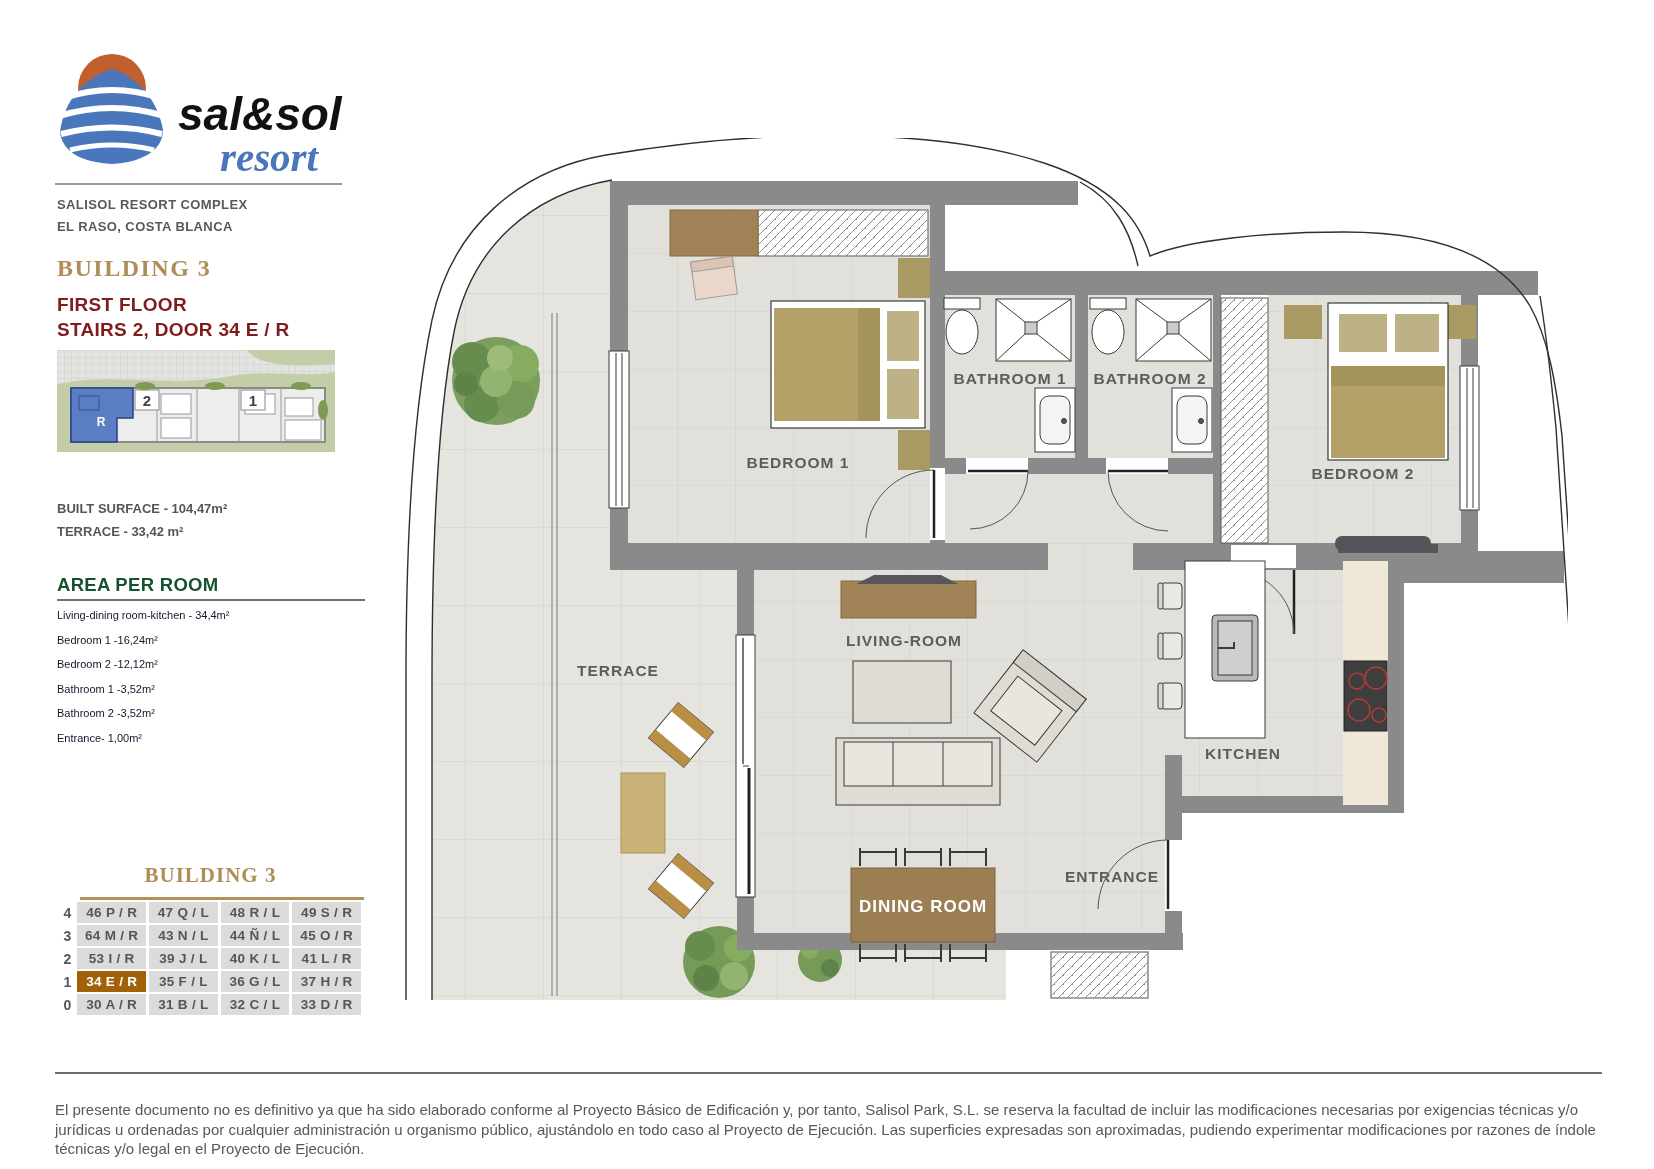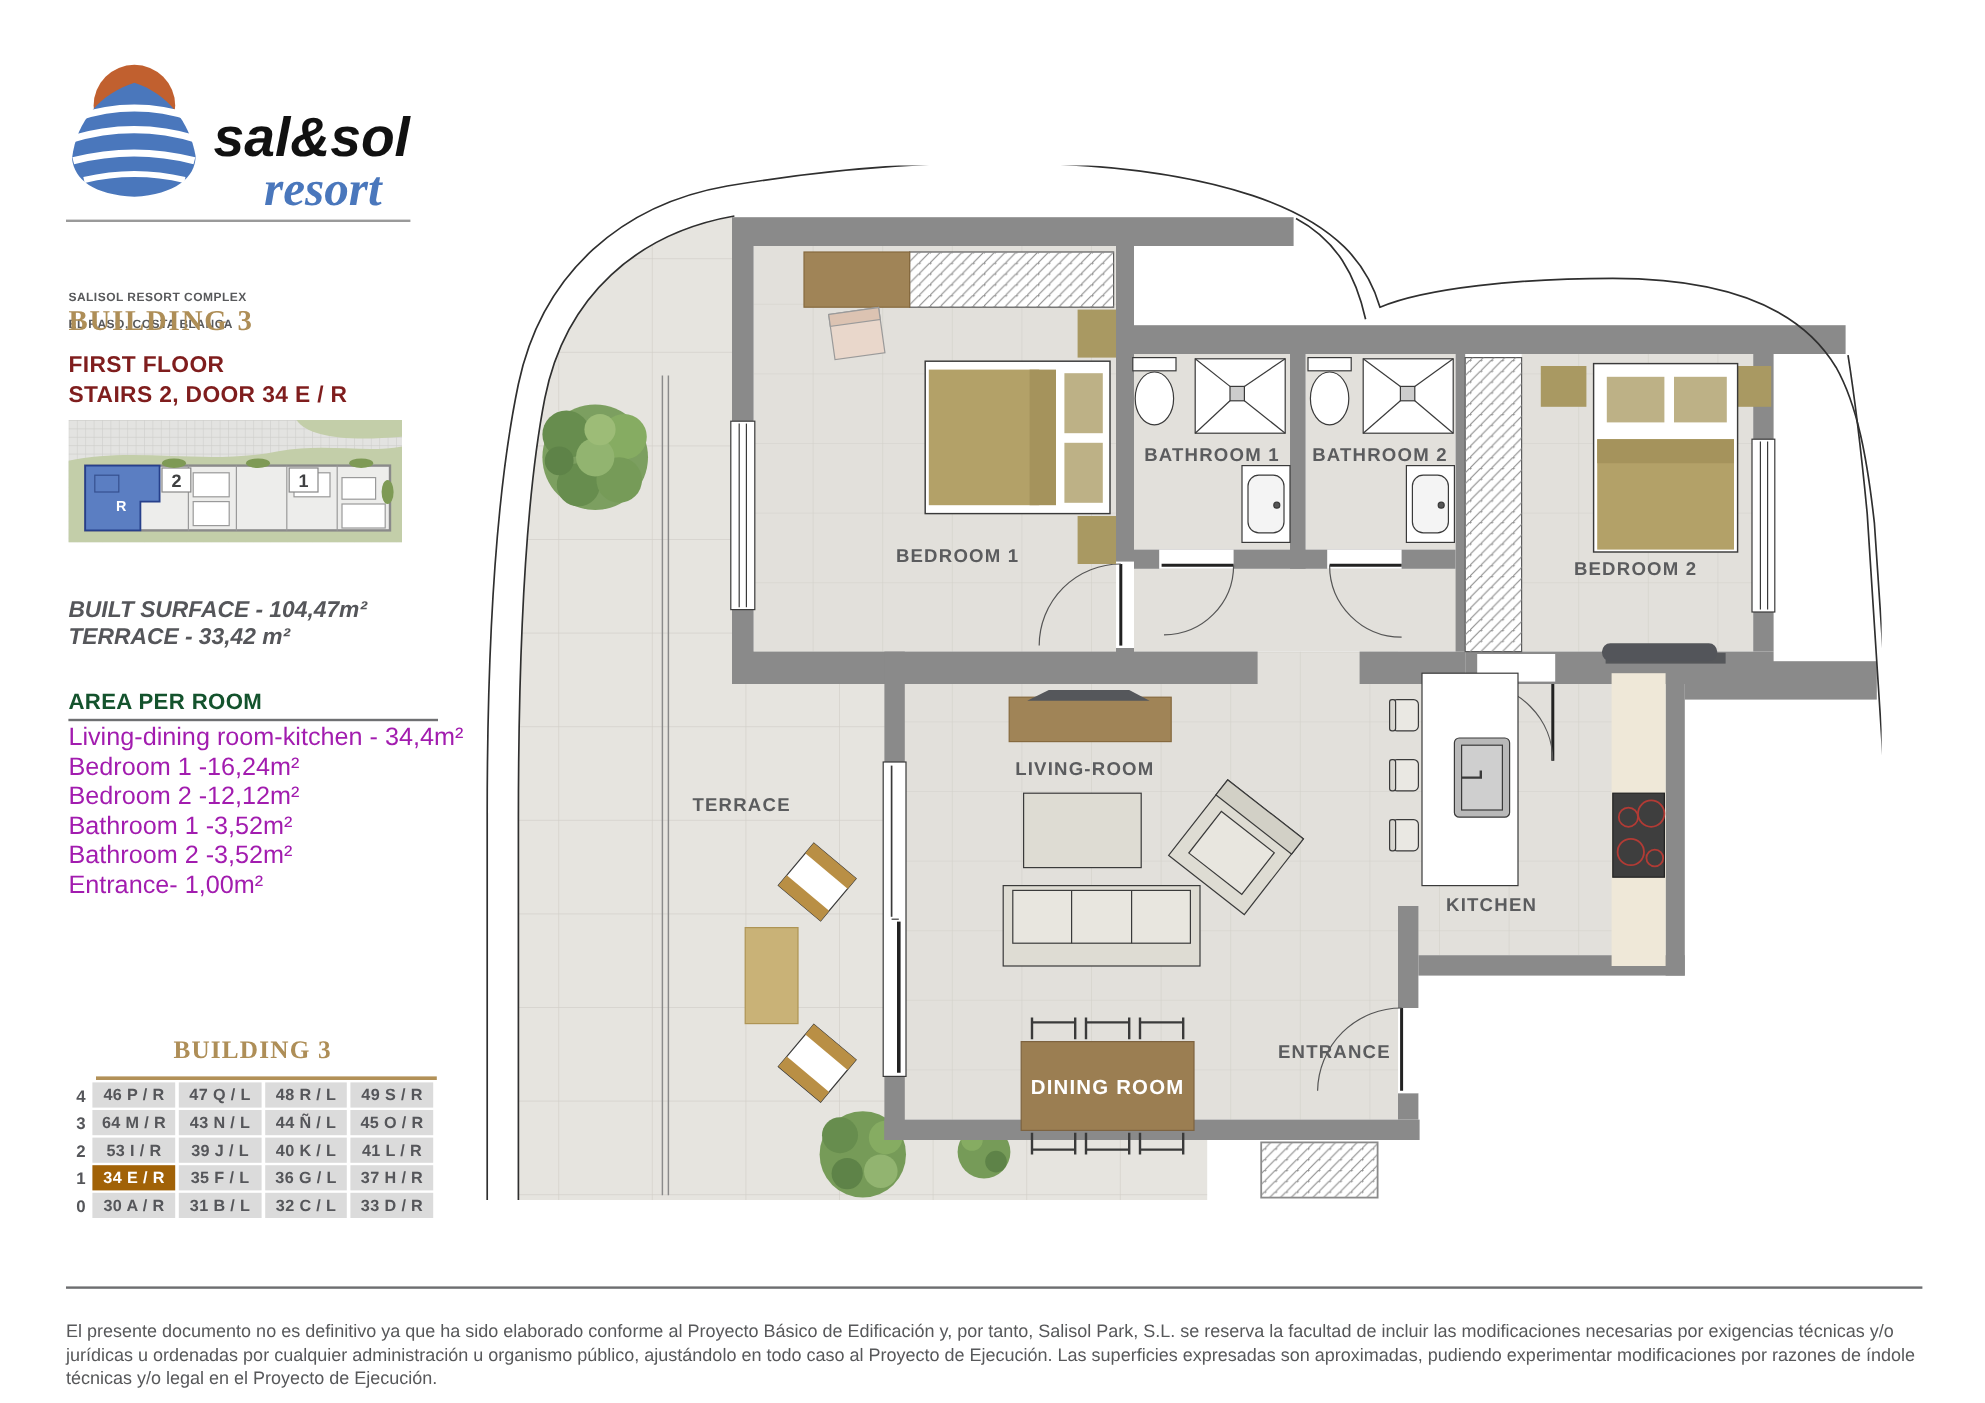--- a/index.html
+++ b/index.html
@@ -4,33 +4,33 @@
 <style>
   html,body{margin:0;padding:0;}
   body{
     width:1654px;height:1169px;position:relative;background:#ffffff;
     font-family:"Liberation Sans",sans-serif;overflow:hidden;color:#58595B;
   }
   .abs{position:absolute;}
   
   .logo-box{left:50px;top:38px;width:310px;height:140px;}
   .logo-divider{left:55px;top:183px;width:287px;height:2px;background:#9a9a9a;}
-  .complex-block{left:57px;top:194px;width:320px;font-size:10px;font-weight:bold;
-    color:#58595B;line-height:22px;letter-spacing:.4px;margin-top:44px;}
+  .complex-block{left:57px;top:194px;width:320px;font-size:13px;font-weight:bold;
+    color:#58595B;line-height:22px;letter-spacing:.4px;}
   .building-title{left:57px;top:255px;font-family:"Liberation Serif",serif;font-weight:bold;
     font-size:24px;color:#AE8E57;letter-spacing:1.5px;}
   .floor-block{left:57px;top:292px;width:330px;font-size:19px;font-weight:bold;
     color:#7f1d1d;line-height:25px;letter-spacing:.3px;}
   .site-box{left:57px;top:350px;width:278px;height:102px;}
-  .surface-block{left:57px;top:497px;width:330px;font-size:19px;font-weight:bold;
-    color:#55565A;line-height:23px;font-style:italic;}
+  .surface-block{left:57px;top:497px;width:330px;font-size:13px;font-weight:bold;
+    color:#55565A;line-height:23px;}
   .area-title{left:57px;top:574px;width:308px;font-size:18.5px;font-weight:bold;color:#14532d;
     padding-bottom:3px;border-bottom:2px solid #6f7072;letter-spacing:.3px;}
   .area-list{left:57px;top:603px;width:330px;list-style:none;margin:0;padding:0;
-    font-size:21px;line-height:24.5px;color:#a21caf;}
+    font-size:11px;line-height:24.5px;color:#0f172a;}
   
   .table-title{left:58px;top:863px;width:305px;text-align:center;font-family:"Liberation Serif",serif;
     font-weight:bold;font-size:21px;color:#AE8E57;letter-spacing:1px;}
   .units-table{left:58px;top:897px;width:306px;}
   .units-table .gold-bar{margin-left:22px;height:3px;background:#B29158;margin-bottom:2px;}
   .trow{display:flex;align-items:stretch;margin-bottom:2px;}
   .tfloor{width:16px;margin-right:6px;font-size:14px;font-weight:bold;color:#55565A;
     display:flex;align-items:center;justify-content:flex-end;}
   .tcell{width:82px;margin-right:3px;background:#DBDBDB;color:#55565A;font-size:13.5px;
     font-weight:bold;display:flex;align-items:center;justify-content:center;height:21px;

